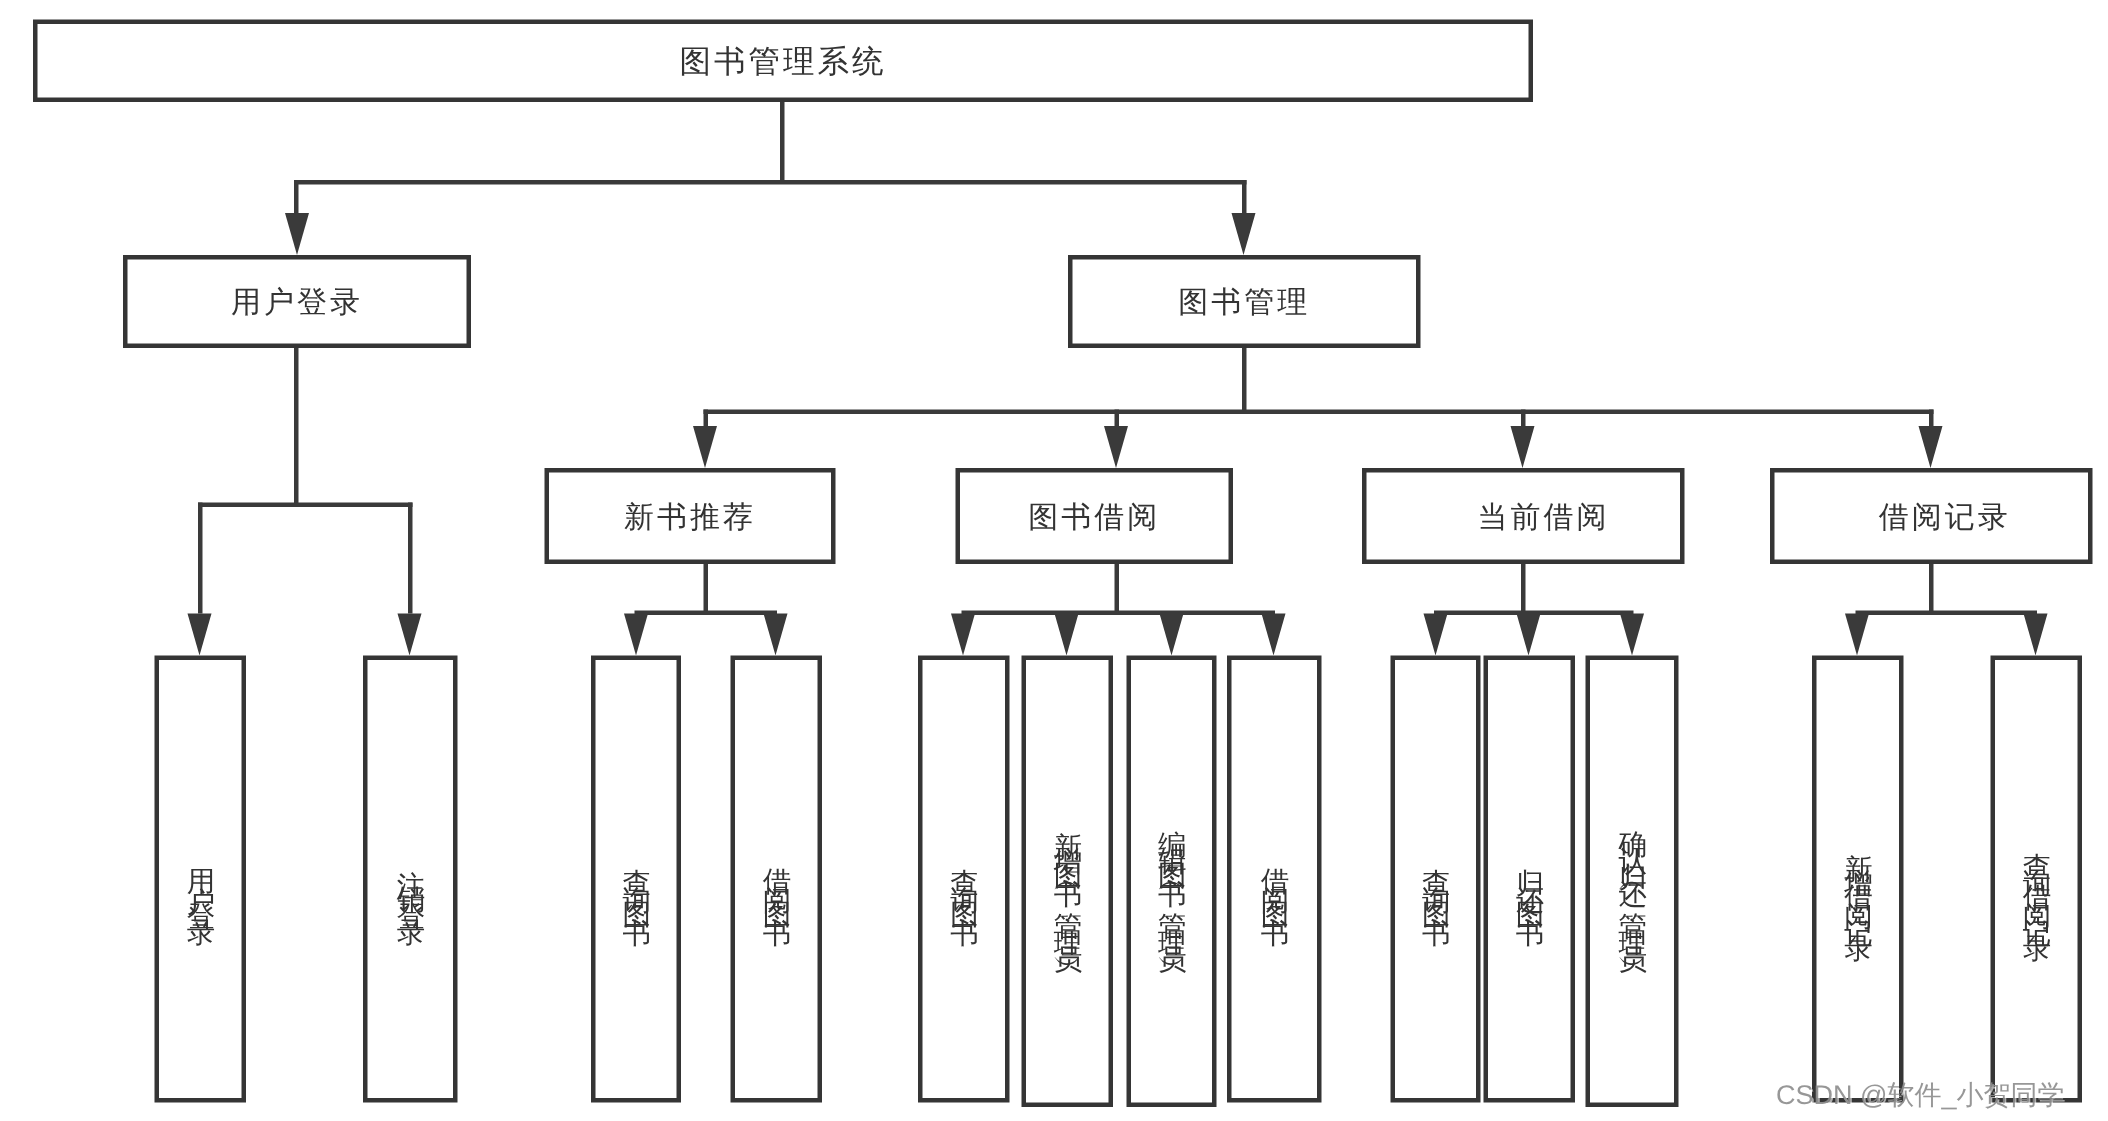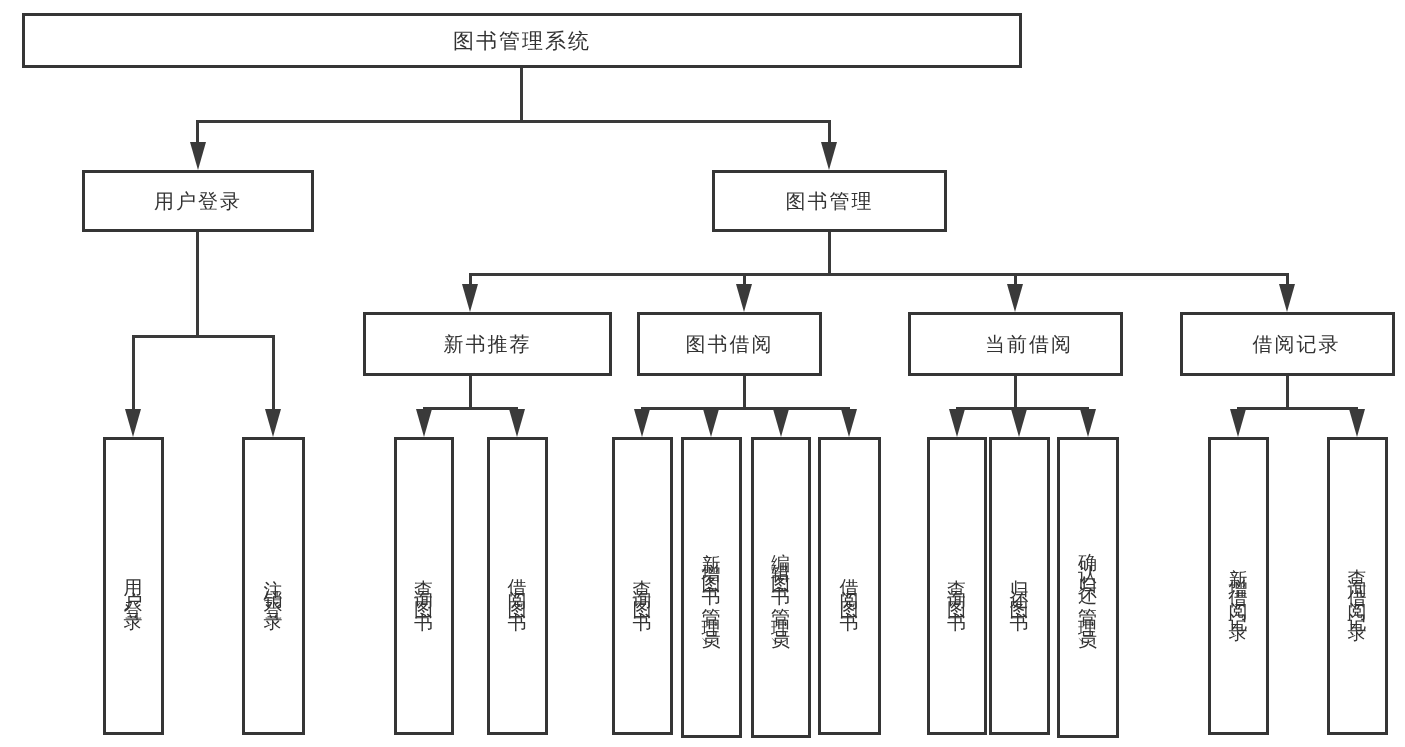--- a/index.html
+++ b/index.html
@@ -108,21 +108,21 @@
     <span class="root-label">图书管理系统</span>
   </div>
 
   <div class="box" style="left:82px; top:170px; width:232px; height:62px;">
     <span class="hlabel">用户登录</span>
   </div>
   <div class="box" style="left:712px; top:170px; width:235px; height:62px;">
     <span class="hlabel">图书管理</span>
   </div>
 
-  <div class="box" style="left:363px; top:312px; width:249px; height:64px;">
+  <div class="box" style="left:363px; top:312px; width:194px; height:64px;">
     <span class="hlabel">新书推荐</span>
   </div>
   <div class="box" style="left:637px; top:312px; width:185px; height:64px;">
     <span class="hlabel">图书借阅</span>
   </div>
   <div class="box" style="left:908px; top:312px; width:215px; height:64px;padding-left:27px;">
     <span class="hlabel">当前借阅</span>
   </div>
   <div class="box" style="left:1180px; top:312px; width:215px; height:64px;padding-left:18px;">
     <span class="hlabel">借阅记录</span>
@@ -165,14 +165,15 @@
     <span class="vlabel">确认归还（管理员）</span>
   </div>
 
   <div class="box" style="left:1208px; top:437px; width:61px; height:298px;">
     <span class="vlabel">新增借阅记录</span>
   </div>
   <div class="box" style="left:1327px; top:437px; width:61px; height:298px;">
     <span class="vlabel">查询借阅记录</span>
   </div>
 
+  <div class="watermark">CSDN @软件_小贺同学</div>
 
 </div>
 
 </body></html>

